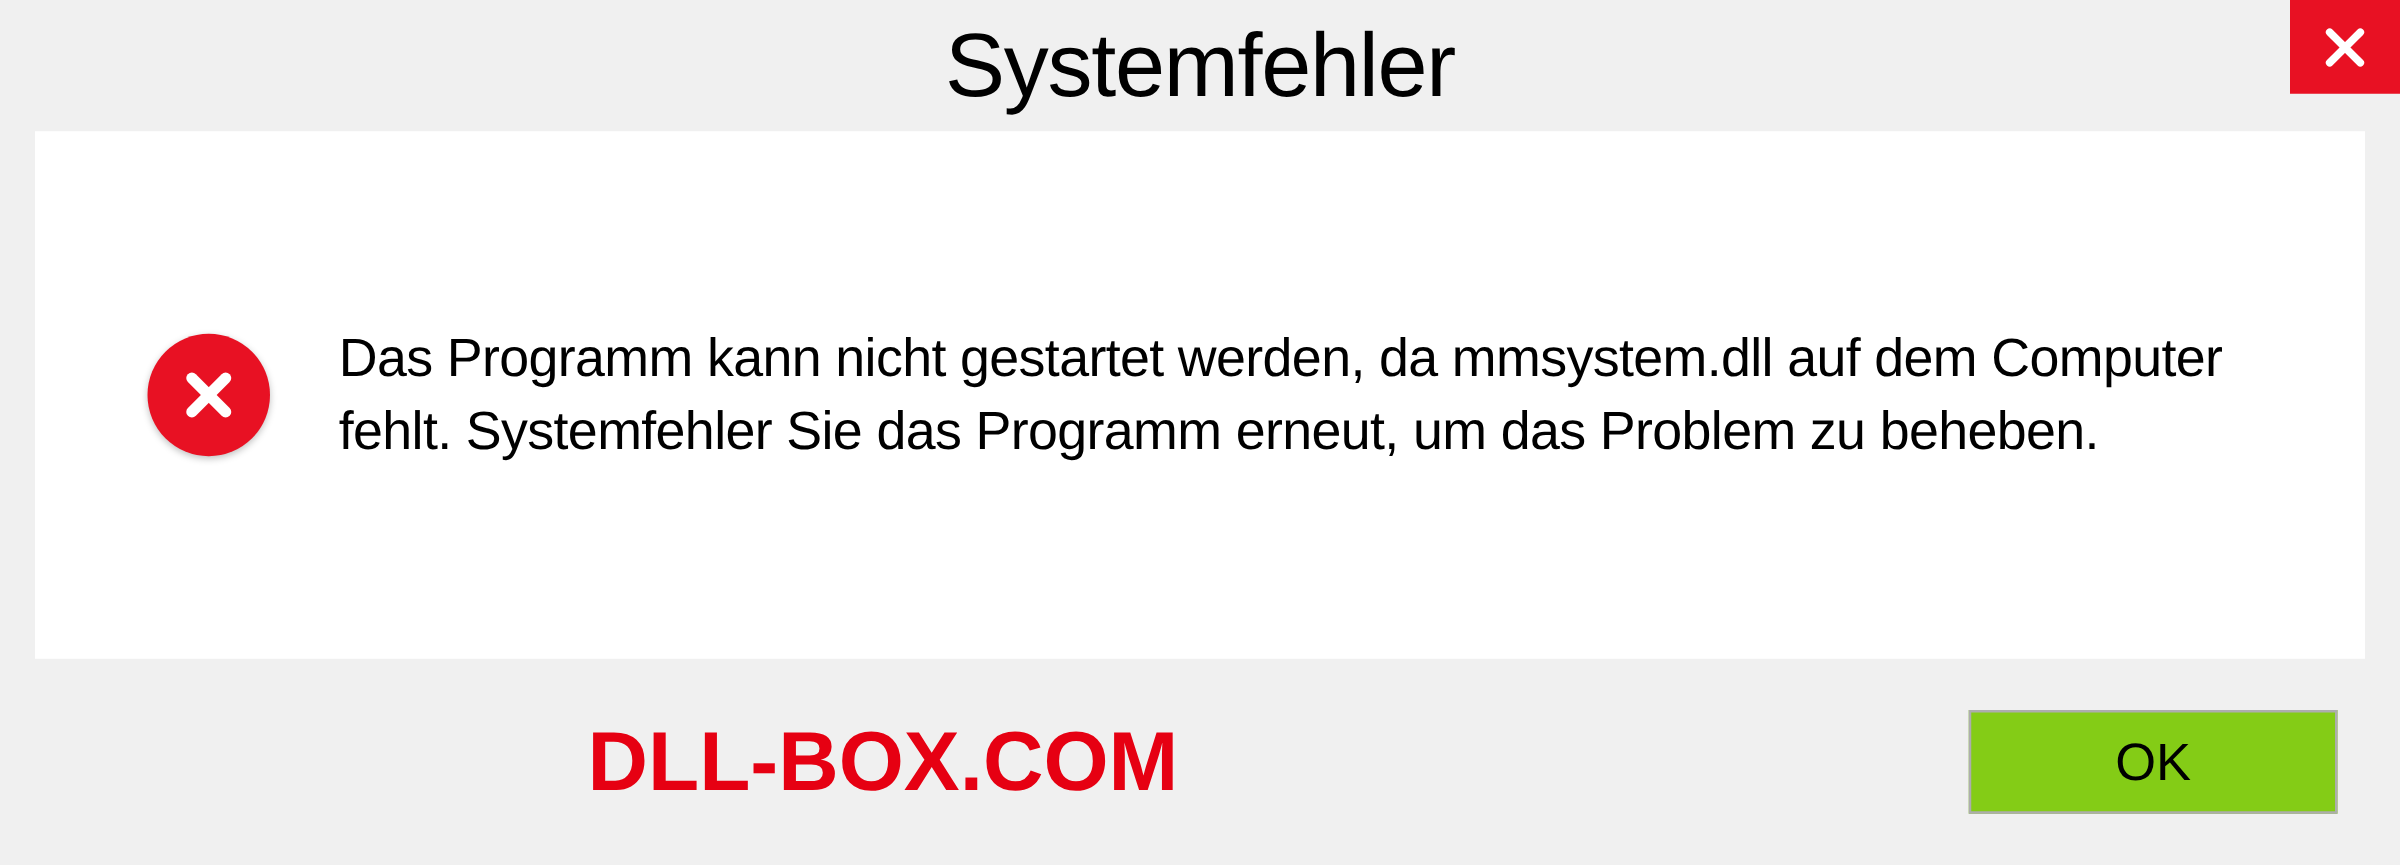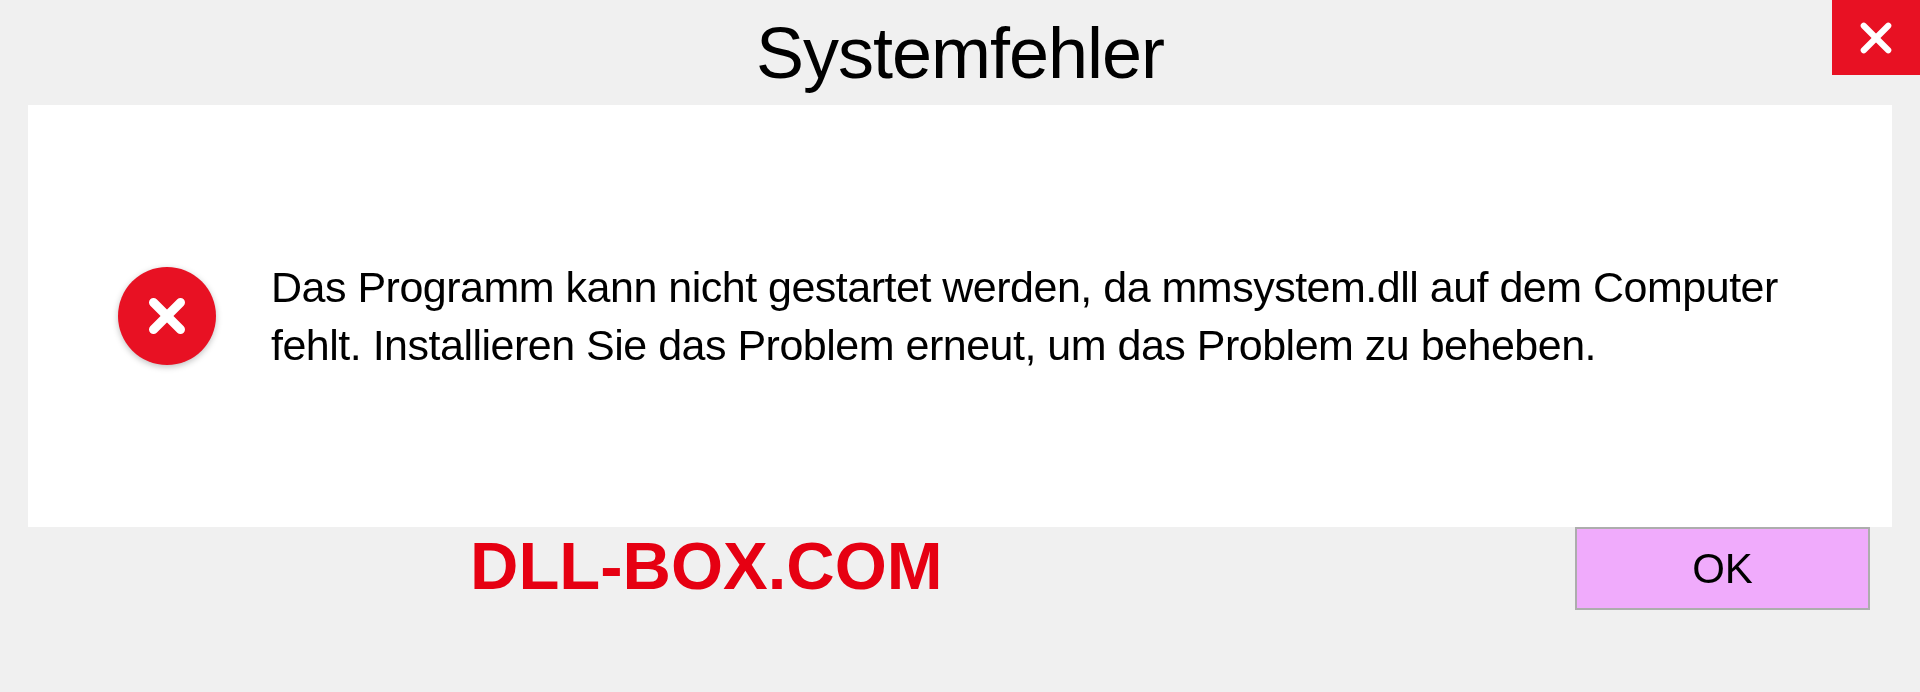--- a/index.html
+++ b/index.html
@@ -80,34 +80,35 @@
     .message-text {
       font-size: 43px;
       font-weight: 400;
       color: #000;
       line-height: 1.35;
       letter-spacing: -0.5px;
     }
     .footer {
       height: 165px;
       display: flex;
+      align-items: center;
       justify-content: space-between;
       padding: 0 50px 0 470px;
     }
     .watermark {
       font-size: 67px;
       font-weight: 800;
       color: #e60012;
       font-family: Arial, sans-serif;
       letter-spacing: 0px;
     }
     .ok-btn {
       width: 295px;
       height: 83px;
-      background: #f0abfc;
+      background: #84cc16;
       border: 2px solid #adadad;
       font-size: 42px;
       font-weight: 400;
       color: #000;
       cursor: pointer;
       display: flex;
       align-items: center;
       justify-content: center;
       font-family: 'Segoe UI', Tahoma, Arial, sans-serif;
     }
@@ -128,20 +129,20 @@
 
   <div class="content-area">
     <div class="error-icon-wrap">
       <div class="error-icon">
         <svg viewBox="0 0 24 24" fill="none" stroke="#fff" stroke-width="4" stroke-linecap="round">
           <line x1="6" y1="6" x2="18" y2="18"></line>
           <line x1="18" y1="6" x2="6" y2="18"></line>
         </svg>
       </div>
     </div>
-    <div class="message-text">Das Programm kann nicht gestartet werden, da mmsystem.dll auf dem Computer fehlt. Installieren Sie das Problem erneut, um das Problem zu beheben.</div>
+    <div class="message-text">Das Programm kann nicht gestartet werden, da mmsystem.dll auf dem Computer fehlt. Systemfehler Sie das Programm erneut, um das Problem zu beheben.</div>
   </div>
 
   <div class="footer">
     <div class="watermark">DLL-BOX.COM</div>
     <button class="ok-btn">OK</button>
   </div>
 </div>
 
 </body></html>

